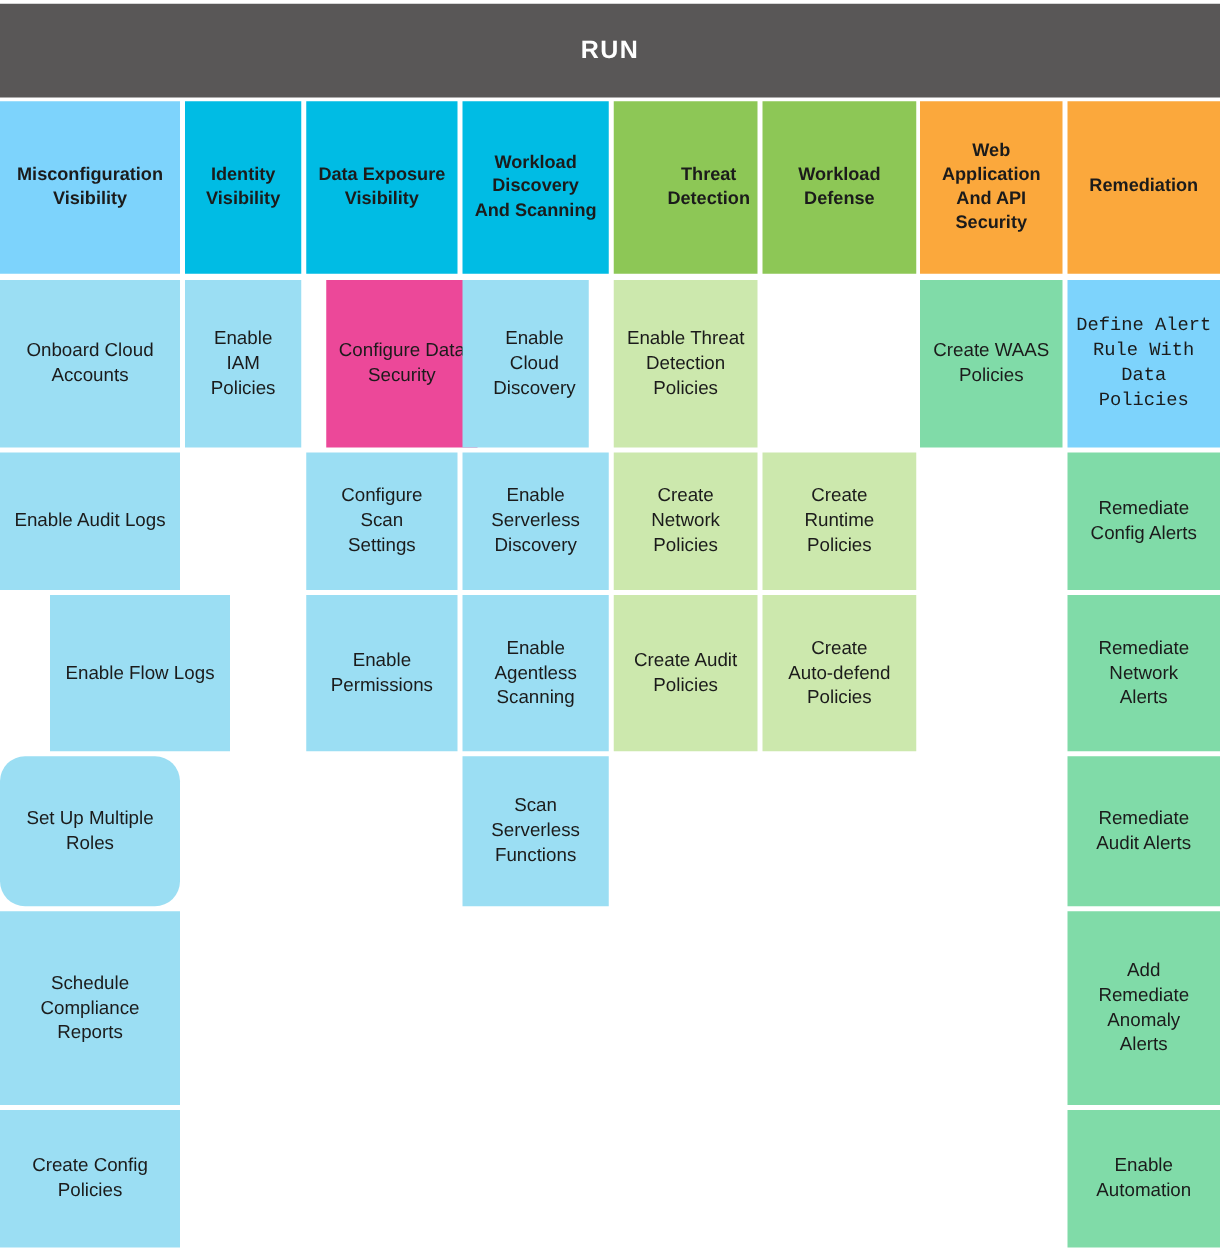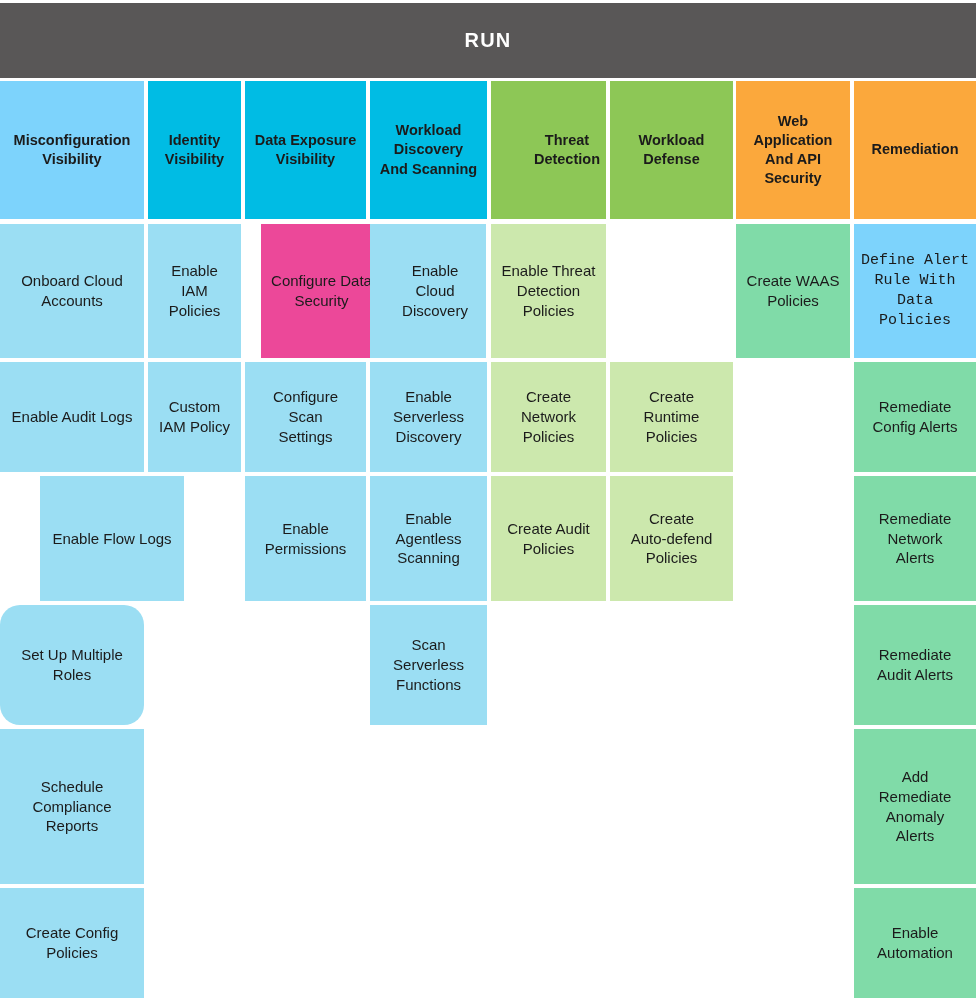--- a/index.html
+++ b/index.html
@@ -114,24 +114,20 @@
       </div>
       <div class="cell head" style="left: 148px; top: 0px; width: 93px; height: 138px; background: rgb(0, 188, 228);">
         <span class="cell-text">Identity
 Visibility</span>
       </div>
       <div class="cell body" style="left: 148px; top: 143px; width: 93px; height: 134px; background: rgb(155, 222, 243);">
         <span class="cell-text">Enable
 IAM
 Policies</span>
       </div>
-      <div class="cell body" style="left: 148px; top: 281px; width: 93px; height: 110px; background: rgb(155, 222, 243);">
-        <span class="cell-text">Custom
-IAM Policy</span>
-      </div>
       <div class="cell head" style="left: 245px; top: 0px; width: 121px; height: 138px; background: rgb(0, 188, 228);">
         <span class="cell-text">Data Exposure
 Visibility</span>
       </div>
       <div class="cell body" style="left: 245px; top: 143px; width: 121px; height: 134px; background: #ec4899; margin-left: 16px;">
         <span class="cell-text">Configure Data
 Security</span>
       </div>
       <div class="cell body" style="left: 245px; top: 281px; width: 121px; height: 110px; background: rgb(155, 222, 243);">
         <span class="cell-text">Configure
@@ -140,21 +136,21 @@
       </div>
       <div class="cell body" style="left: 245px; top: 395px; width: 121px; height: 125px; background: rgb(155, 222, 243);">
         <span class="cell-text">Enable
 Permissions</span>
       </div>
       <div class="cell head" style="left: 370px; top: 0px; width: 117px; height: 138px; background: rgb(0, 188, 228);">
         <span class="cell-text">Workload
 Discovery
 And Scanning</span>
       </div>
-      <div class="cell body" style="left: 370px; top: 143px; width: 116px; height: 134px; background: rgb(155, 222, 243); padding-left: 20px;">
+      <div class="cell body" style="left: 370px; top: 143px; width: 101px; height: 134px; background: rgb(155, 222, 243); padding-left: 20px;">
         <span class="cell-text">Enable Cloud
 Discovery</span>
       </div>
       <div class="cell body" style="left: 370px; top: 281px; width: 117px; height: 110px; background: rgb(155, 222, 243);">
         <span class="cell-text">Enable
 Serverless
 Discovery</span>
       </div>
       <div class="cell body" style="left: 370px; top: 395px; width: 117px; height: 125px; background: rgb(155, 222, 243);">
         <span class="cell-text">Enable

